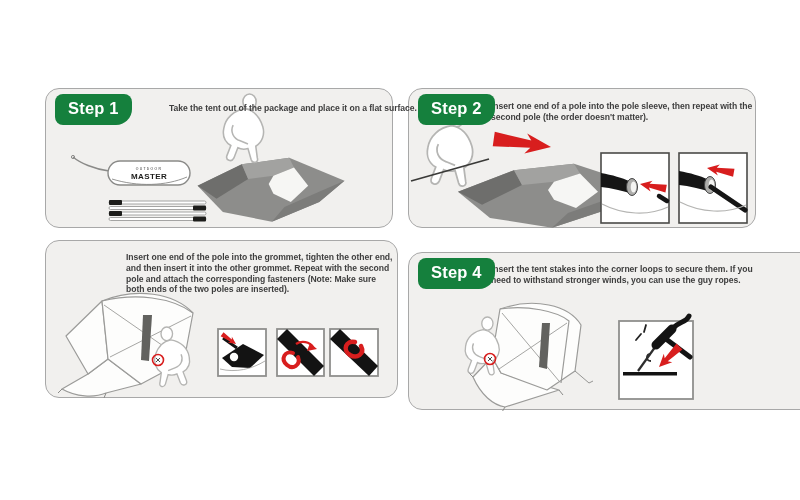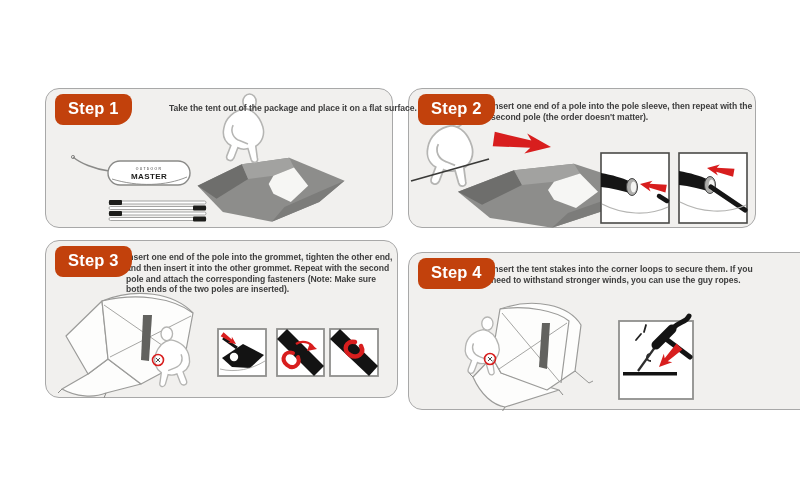--- a/index.html
+++ b/index.html
@@ -5,21 +5,21 @@
   html,body{margin:0;padding:0;}
   body{
     width:800px;height:500px;position:relative;background:#ffffff;
     font-family:"Liberation Sans", sans-serif;overflow:hidden;
   }
   .panel{
     position:absolute;background:#f1f0ee;border:1px solid #a8a8a8;
     border-radius:14px;box-sizing:border-box;
   }
   .badge{
-    position:absolute;left:9px;top:5px;background:#c2410c;color:#ffffff;
+    position:absolute;left:9px;top:5px;background:#15803d;color:#ffffff;
     font-weight:bold;font-size:16.5px;line-height:1;padding:6px 13px 8px 13px;
     border-radius:8px 8px 16px 8px;letter-spacing:.2px;z-index:3;
   }
   .desc{
     position:absolute;color:#3e3e3e;font-size:8.6px;line-height:10.8px;
     font-weight:600;letter-spacing:-0.05px;z-index:2;
   }
   .p1 .desc{left:88px;top:14px;width:258px;margin-left:35px;}
   .p2 .desc{left:82px;top:12px;width:262px;}
   .p3 .desc{left:80px;top:11px;width:268px;}
@@ -109,21 +109,20 @@
       <ellipse cx="301" cy="96" rx="5.5" ry="8.5" fill="#adadab" stroke="#444444" stroke-width="1"></ellipse>
       <ellipse cx="302.5" cy="96" rx="2.8" ry="5.5" fill="#f4f4f2"></ellipse>
       <line x1="302" y1="98" x2="336" y2="121" stroke="#151515" stroke-width="5" stroke-linecap="round"></line>
       <path d="M271,113 C292,124 318,125 337,116" stroke="#b5b5b3" stroke-width="1.2" fill="none"></path>
       <use href="#arrowL" transform="translate(298,79) rotate(10) scale(0.8)"></use>
     </g>
   </svg>
 </div>
 
 <div class="panel p3" style="left:45px;top:240px;width:353px;height:158px;">
-  <div class="badge">Step 3</div>
   <div class="desc">Insert one end of the pole into the grommet, tighten the other end, and then insert it into the other grommet. Repeat with the second pole and attach the corresponding fasteners (Note: Make sure both ends of the two poles are inserted).</div>
   <svg class="illus" width="353" height="158" viewBox="0 0 353 158">
 
     <g stroke="#9b9b99" fill="#fdfdfc" stroke-width="1.2" stroke-linejoin="round">
       <path d="M42,133 L16,148 C30,156 48,157 60,152 L95,143 L62,118 Z"></path>
       <path d="M56,60 L20,95 L42,133 L62,118 Z"></path>
       <path d="M56,60 C90,46 128,52 147,72 L138,120 L95,143 L62,118 Z"></path>
       <path d="M56,60 C90,52 125,56 147,72" fill="none"></path>
       <path d="M58,64 L136,118 M145,75 L64,116" fill="none" stroke-width="0.9"></path>
       <path d="M97,74 L106,74 L103,120 L95,119 Z" fill="#62625f" stroke="none"></path>

